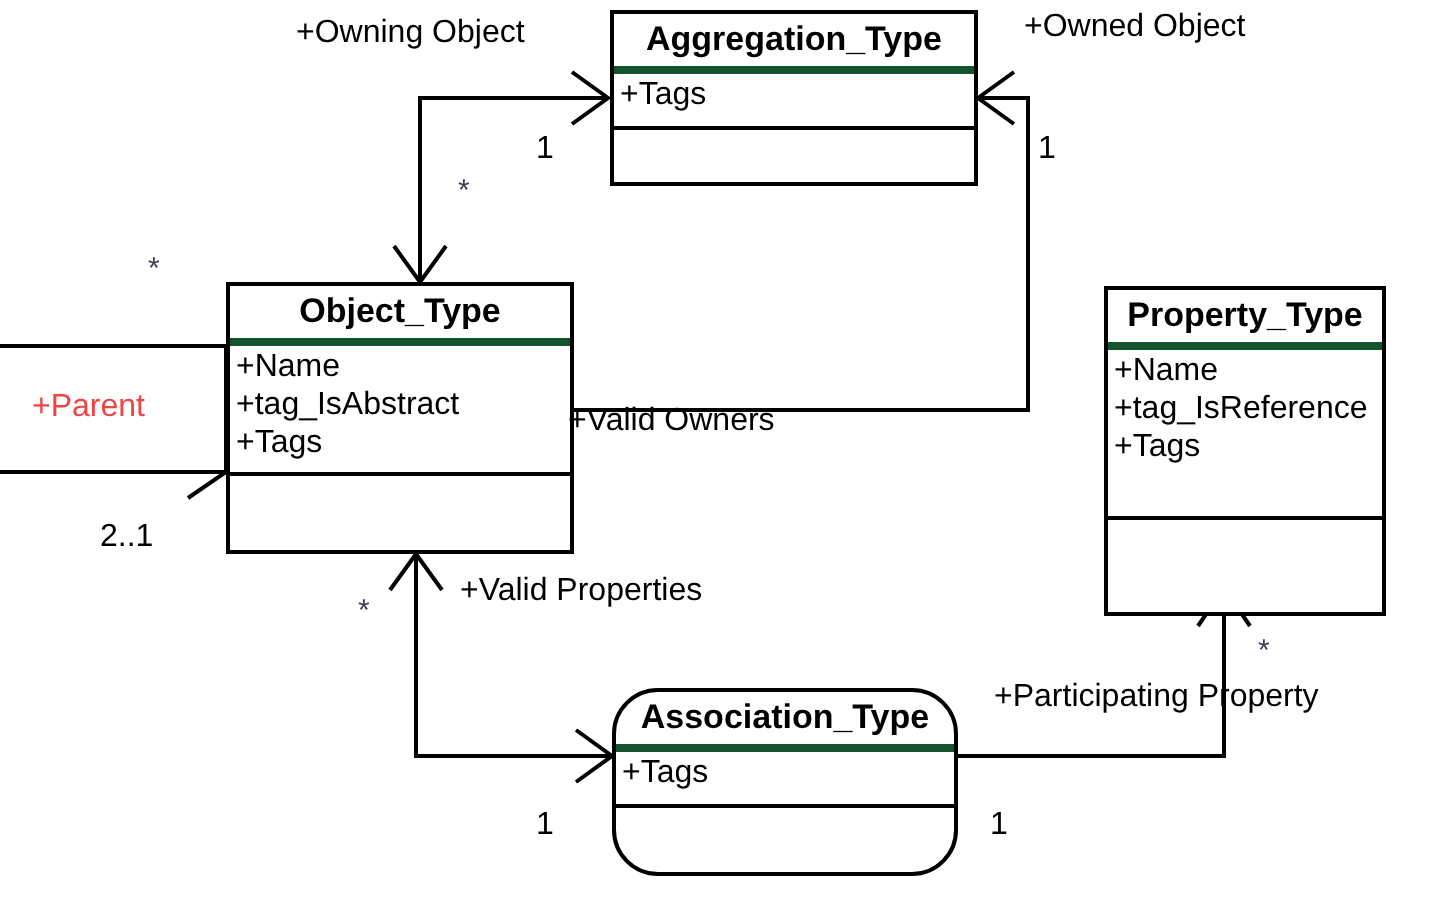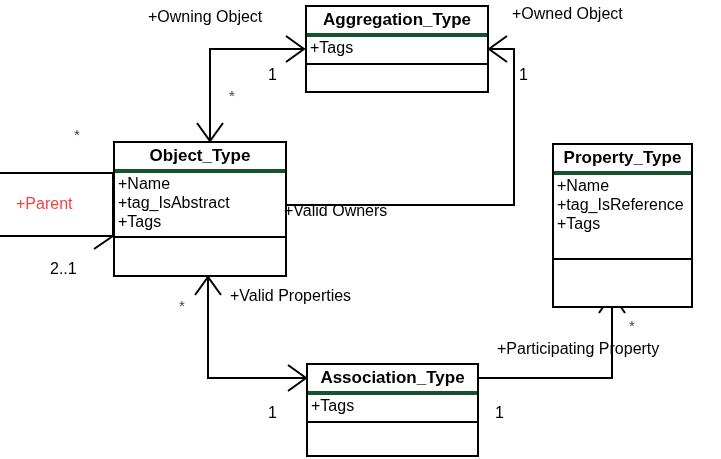--- a/index.html
+++ b/index.html
@@ -149,21 +149,21 @@
   <div class="umlclass" style="left:552px; top:130px; width:141px; height:165px;margin-top:13px;">
     <div class="cls-title">Property_Type</div>
     <div class="cls-attrs" style="height:85px;">
       <div>+Name</div>
       <div>+tag_IsReference</div>
       <div>+Tags</div>
     </div>
     <div class="cls-ops"></div>
   </div>
 
-  <div class="umlclass" style="left:306px; top:363px; width:173px; height:94px;">
+  <div class="umlclass" style="left:306px; top:344px; width:173px; height:94px;border-radius:23px;">
     <div class="cls-title">Association_Type</div>
     <div class="cls-attrs" style="height:28px;">
       <div>+Tags</div>
     </div>
     <div class="cls-ops"></div>
   </div>
 
   <div class="edge-label" style="left:148px; top:9px;">+Owning Object</div>
 
   <div class="edge-label" style="left:512px; top:6px;">+Owned Object</div>

